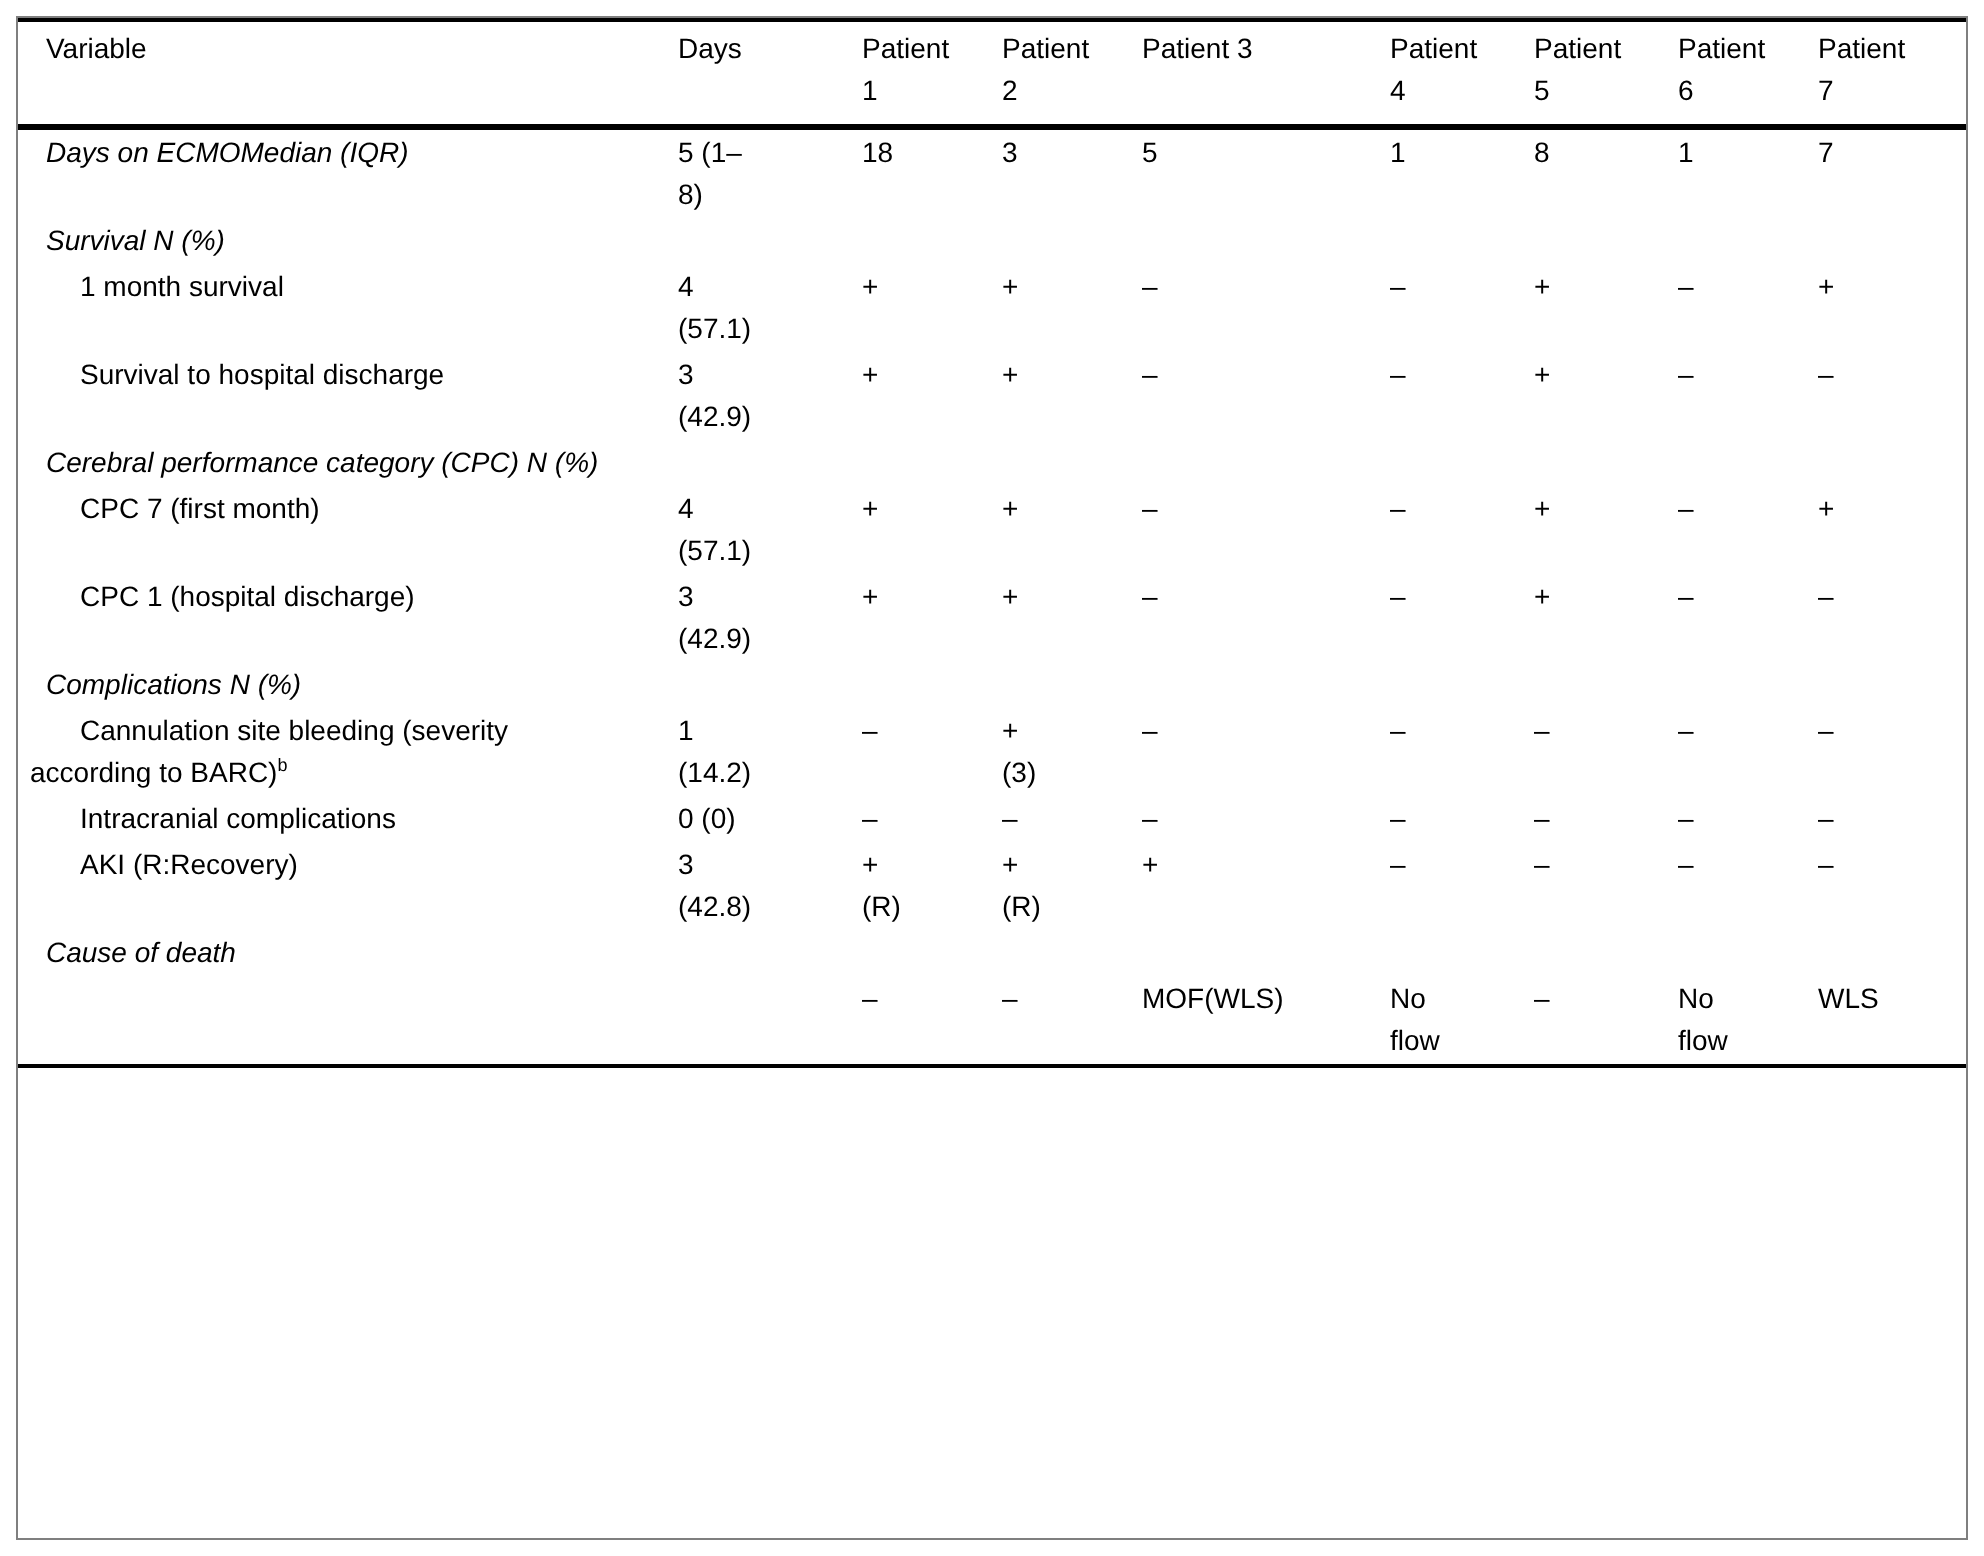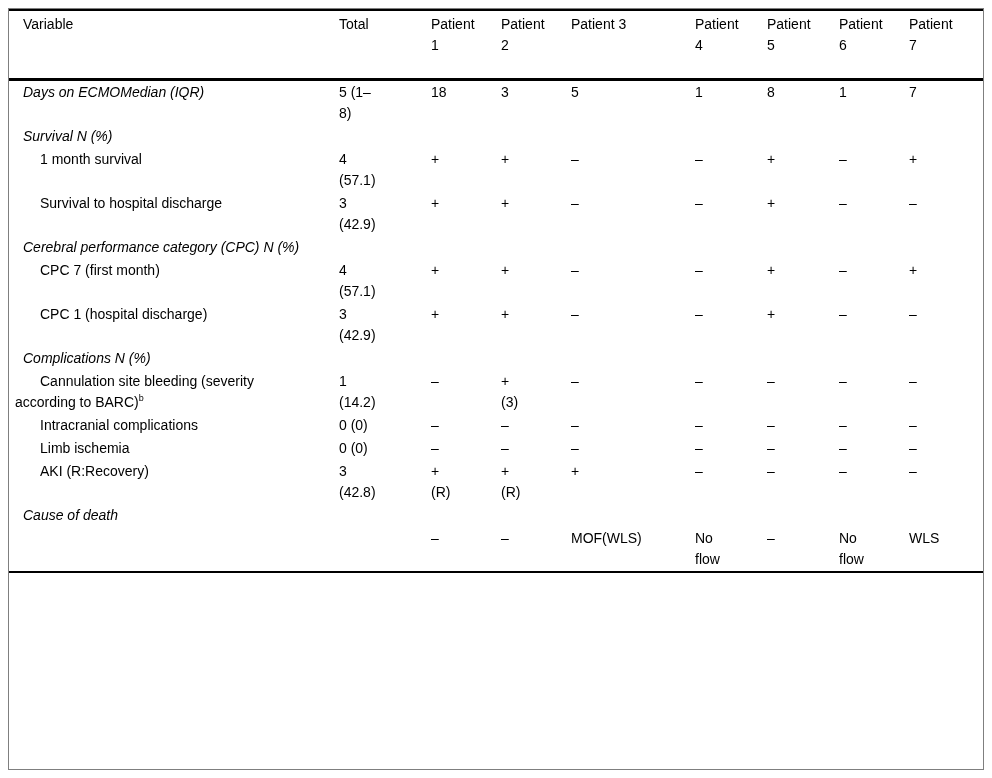--- a/index.html
+++ b/index.html
@@ -29,21 +29,21 @@
   }
   th, td {
     text-align: left;
     vertical-align: top;
     white-space: pre-line;
     font-weight: normal;
     padding: 1px 6px 1px 0;
     overflow: visible;
   }
   thead th {
-    padding: 3px 6px 22px 0;
+    padding: 3px 6px 6px 0;
     border-bottom: 3px solid #000000;
   }
   th.var-head, td.var-cell { padding-left: 14px; }
   .row-item td.var-cell { padding-left: 6px; text-indent: 25px; }
   .row-section td.var-cell { font-style: italic; }
   tbody tr:last-child td { border-bottom: 2px solid #000000; }
   sup {
     font-size: 9px;
     vertical-align: super;
     line-height: 0;
@@ -61,21 +61,21 @@
       <col style="width:70px">
       <col style="width:124px">
       <col style="width:72px">
       <col style="width:72px">
       <col style="width:70px">
       <col style="width:74px">
     </colgroup>
     <thead>
       <tr>
         <th class="var-head">Variable</th>
-        <th>Total</th>
+        <th>Days</th>
         <th>Patient
 1</th>
         <th>Patient
 2</th>
         <th>Patient 3</th>
         <th>Patient
 4</th>
         <th>Patient
 5</th>
         <th>Patient
@@ -197,31 +197,20 @@
           <td class="val-cell">0 (0)</td>
           <td class="val-cell">–</td>
           <td class="val-cell">–</td>
           <td class="val-cell">–</td>
           <td class="val-cell">–</td>
           <td class="val-cell">–</td>
           <td class="val-cell">–</td>
           <td class="val-cell">–</td>
         </tr>
         <tr class="row-item">
-          <td class="var-cell"><span>Limb ischemia</span></td>
-          <td class="val-cell">0 (0)</td>
-          <td class="val-cell">–</td>
-          <td class="val-cell">–</td>
-          <td class="val-cell">–</td>
-          <td class="val-cell">–</td>
-          <td class="val-cell">–</td>
-          <td class="val-cell">–</td>
-          <td class="val-cell">–</td>
-        </tr>
-        <tr class="row-item">
           <td class="var-cell"><span>AKI (R:Recovery)</span></td>
           <td class="val-cell">3
 (42.8)</td>
           <td class="val-cell">+
 (R)</td>
           <td class="val-cell">+
 (R)</td>
           <td class="val-cell">+</td>
           <td class="val-cell">–</td>
           <td class="val-cell">–</td>

